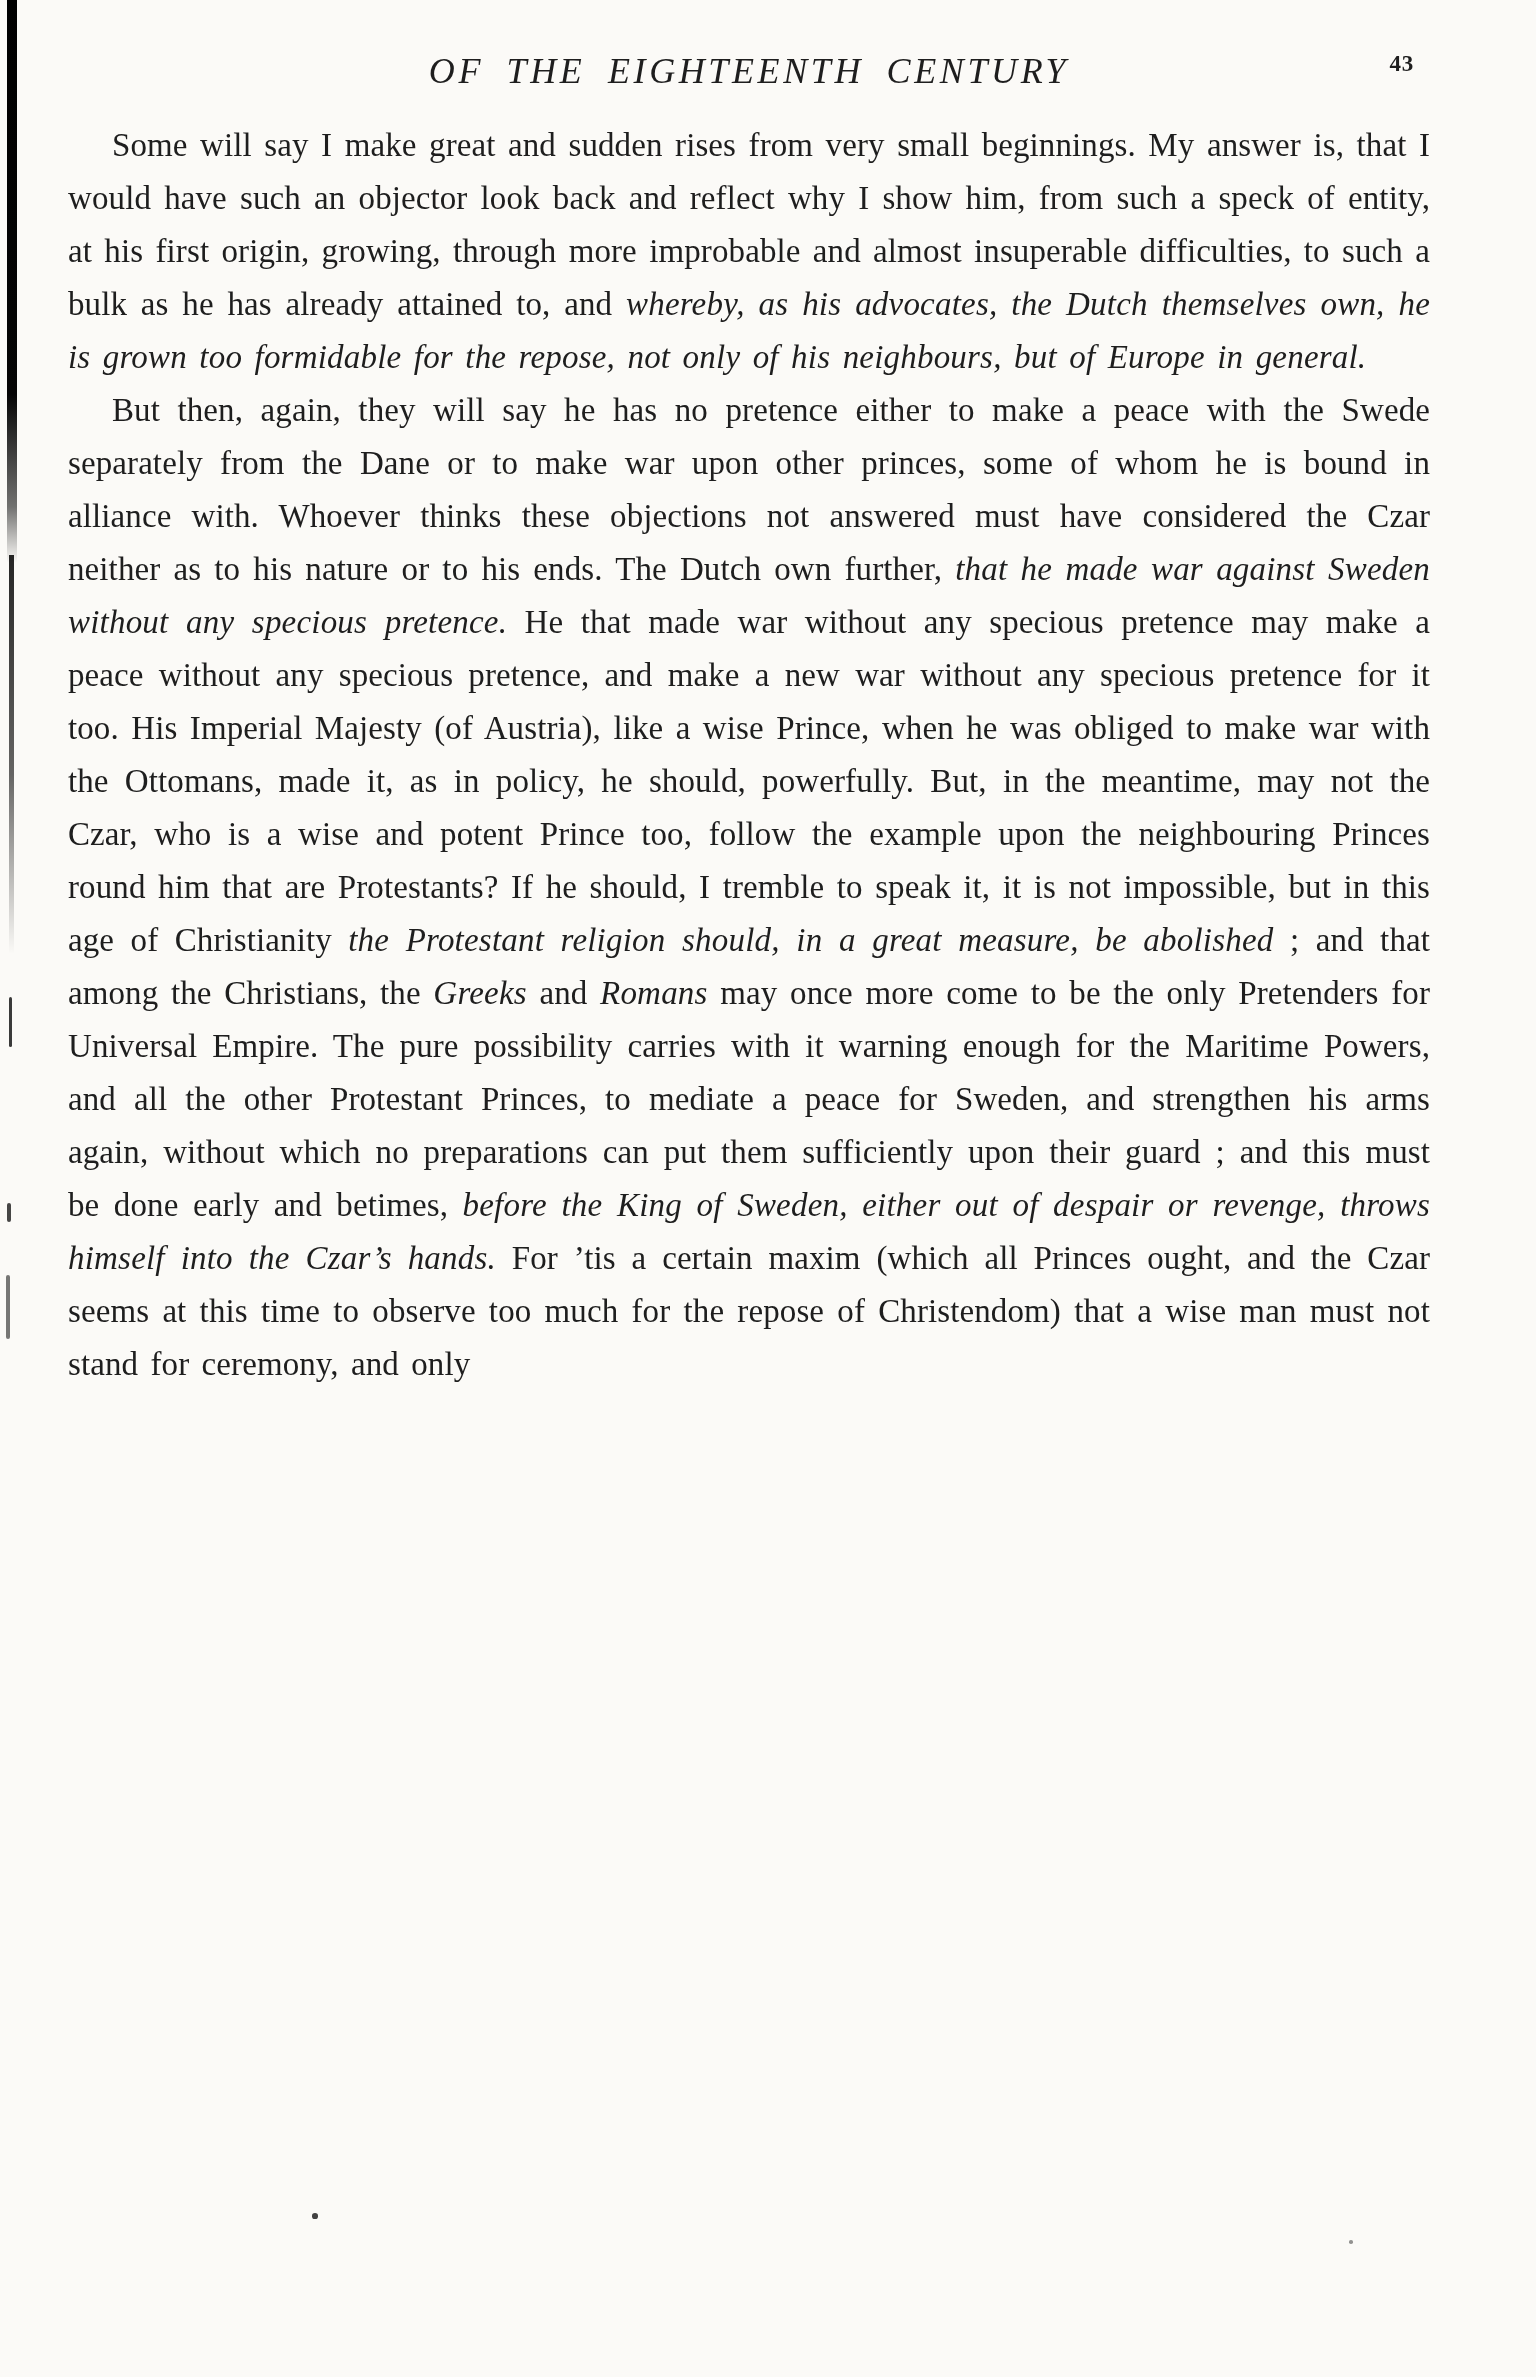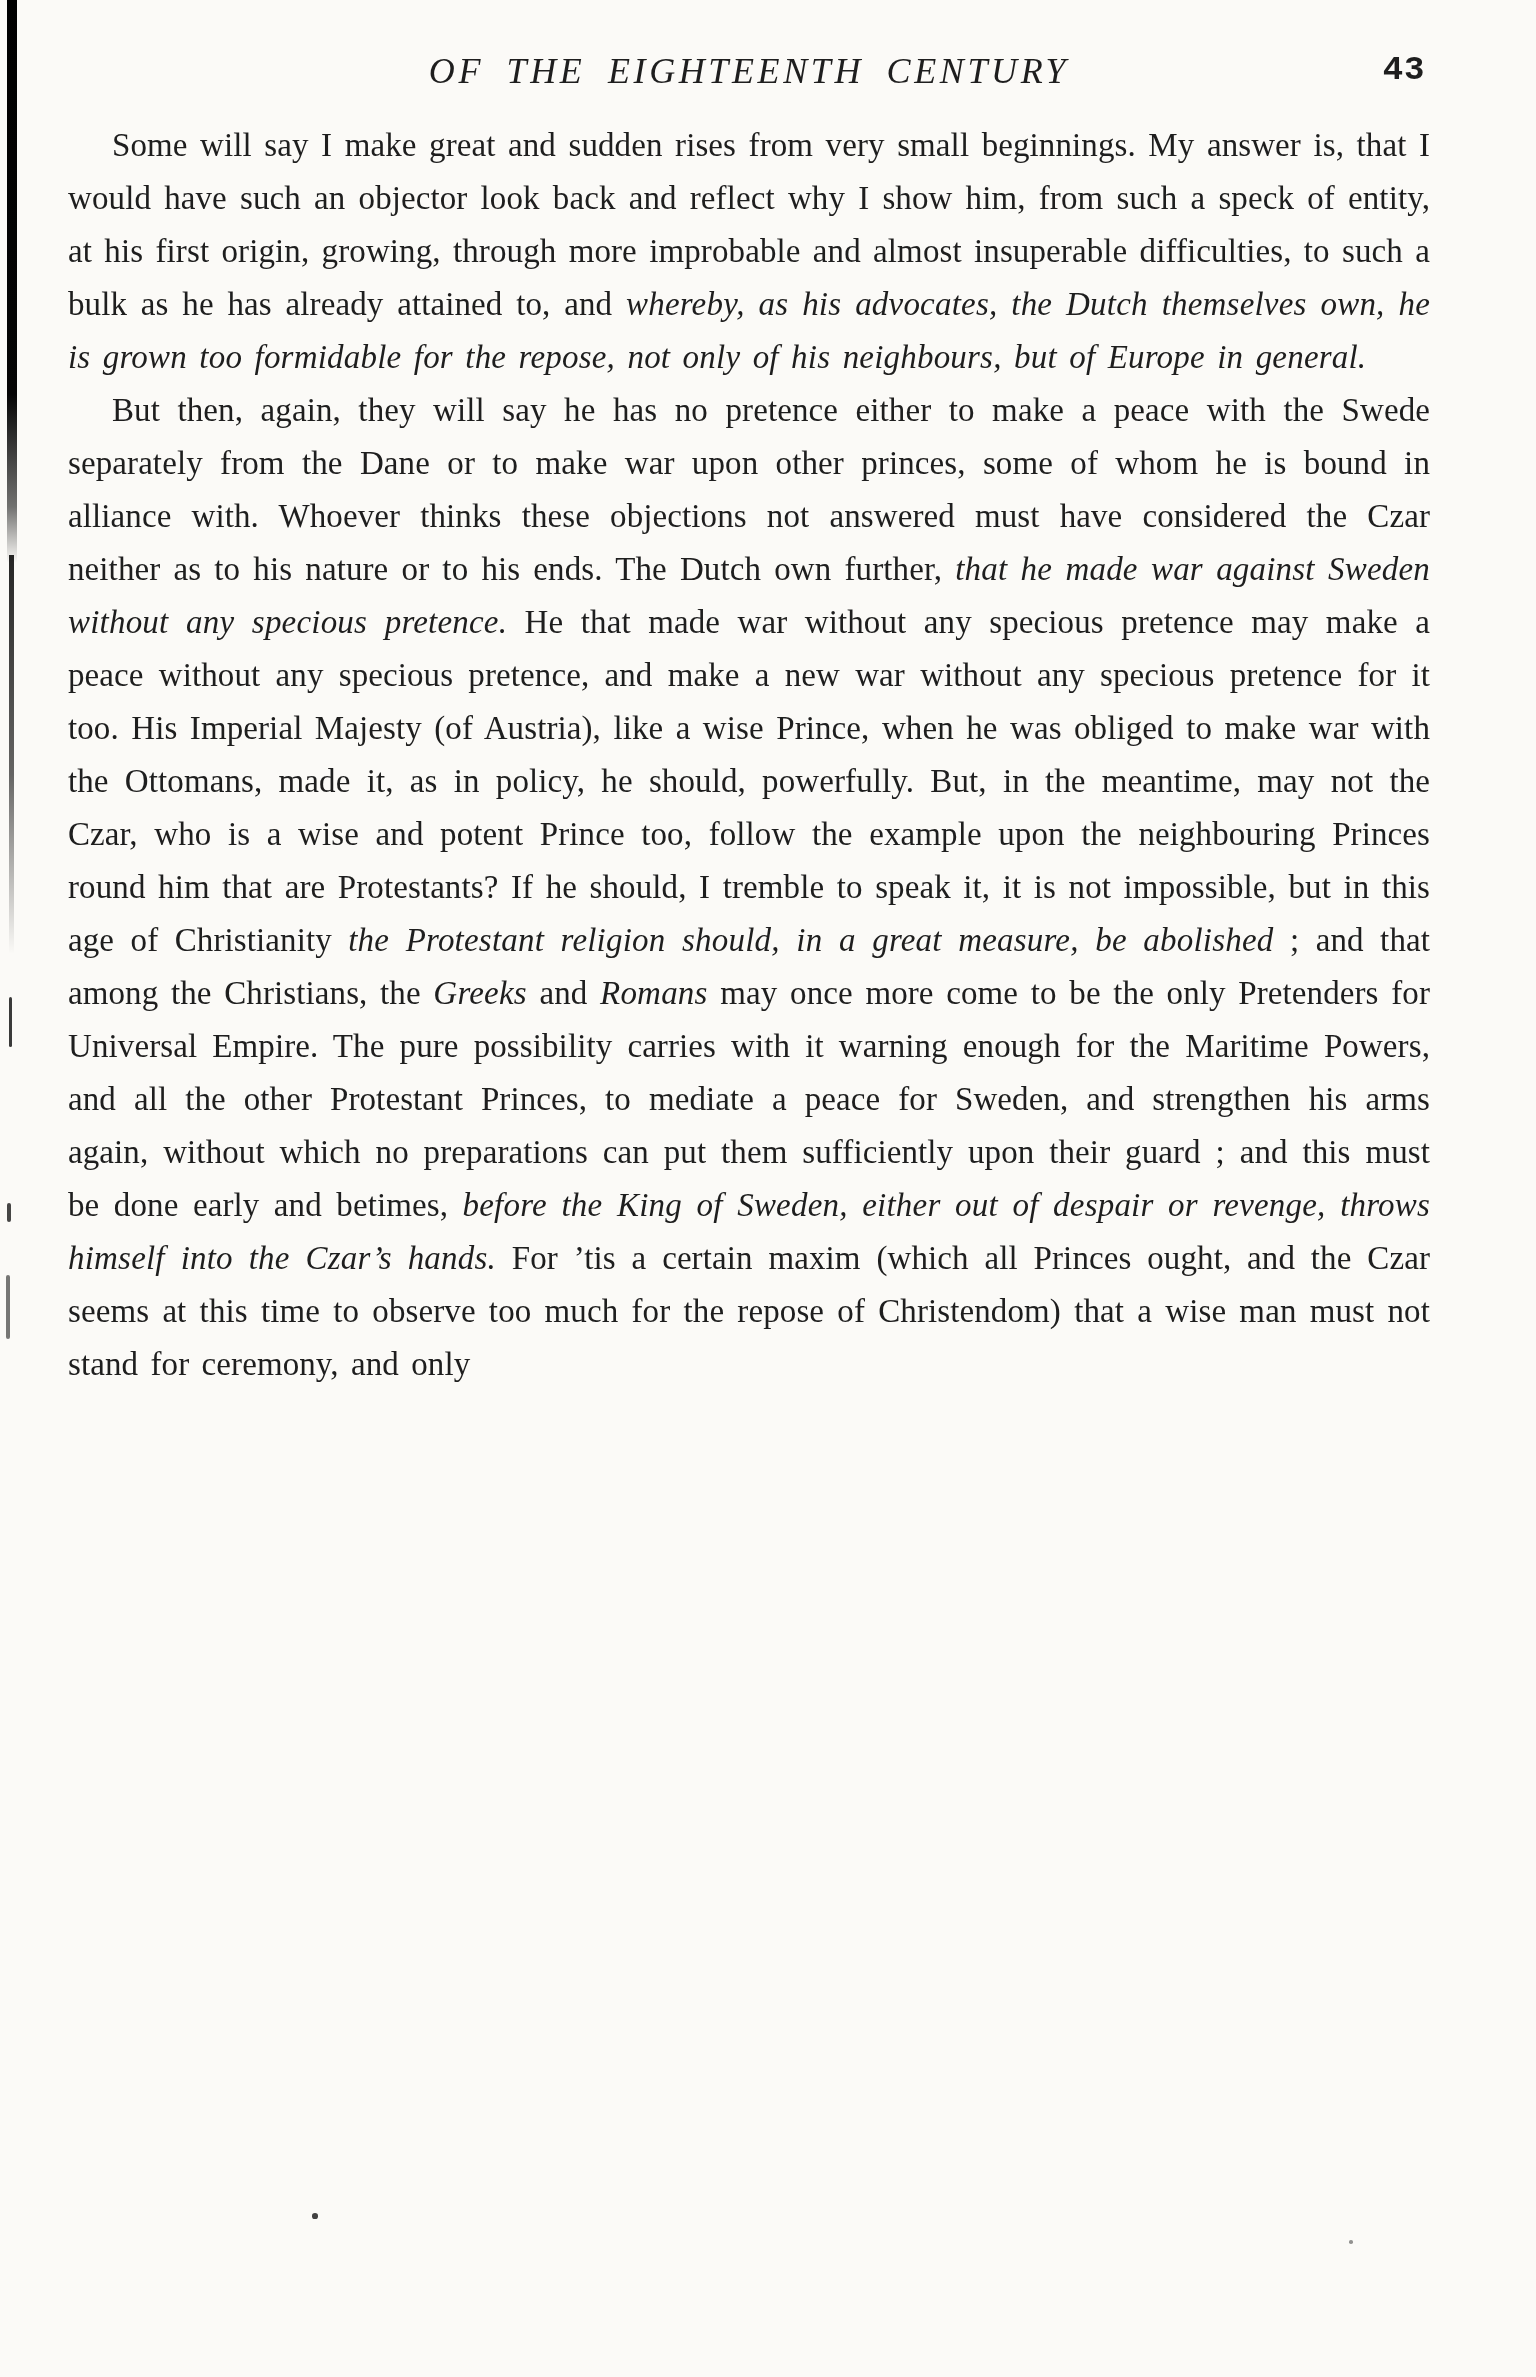--- a/index.html
+++ b/index.html
@@ -69,25 +69,24 @@
     display:block;
     text-align:center;
     font-style:italic;
     font-size:36px;
     letter-spacing:3.6px;
     word-spacing:10px;
     color:var(--ink);
   }
   .page-num{
     position:absolute;
-    right:5px; top:1.4px;
-    font-size:34px;
+    right:16px; top:1.4px;
+    font-size:23px;
     font-weight:700;
     letter-spacing:0.7px;
-    font-family:Liberation Mono, monospace;
   }
   
   .text-block{
     font-size:33px;
     line-height:53px;
     text-align:justify;
     word-spacing:0.12em;
     letter-spacing:0.1px;
     hyphens:none;
   }

